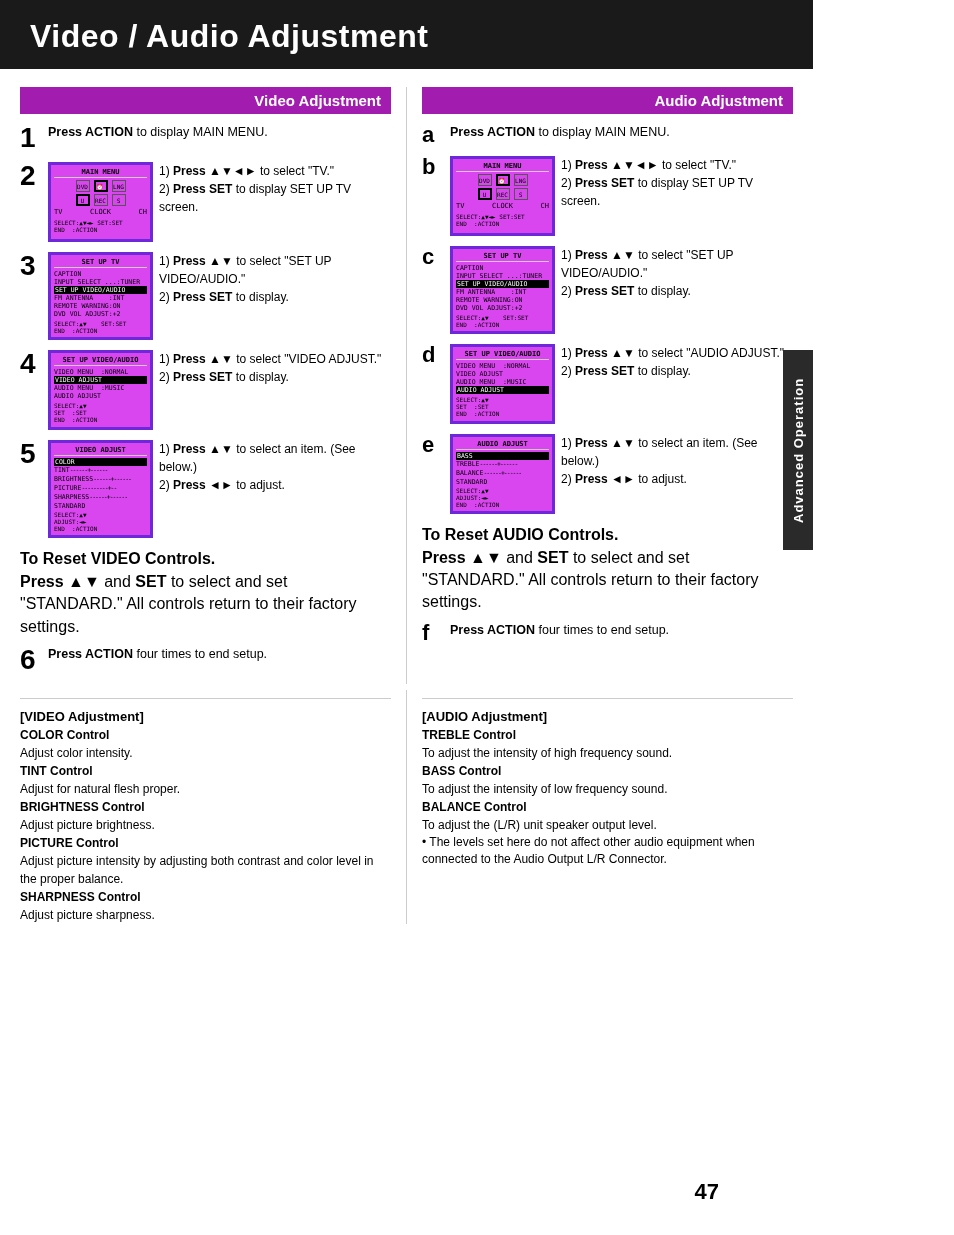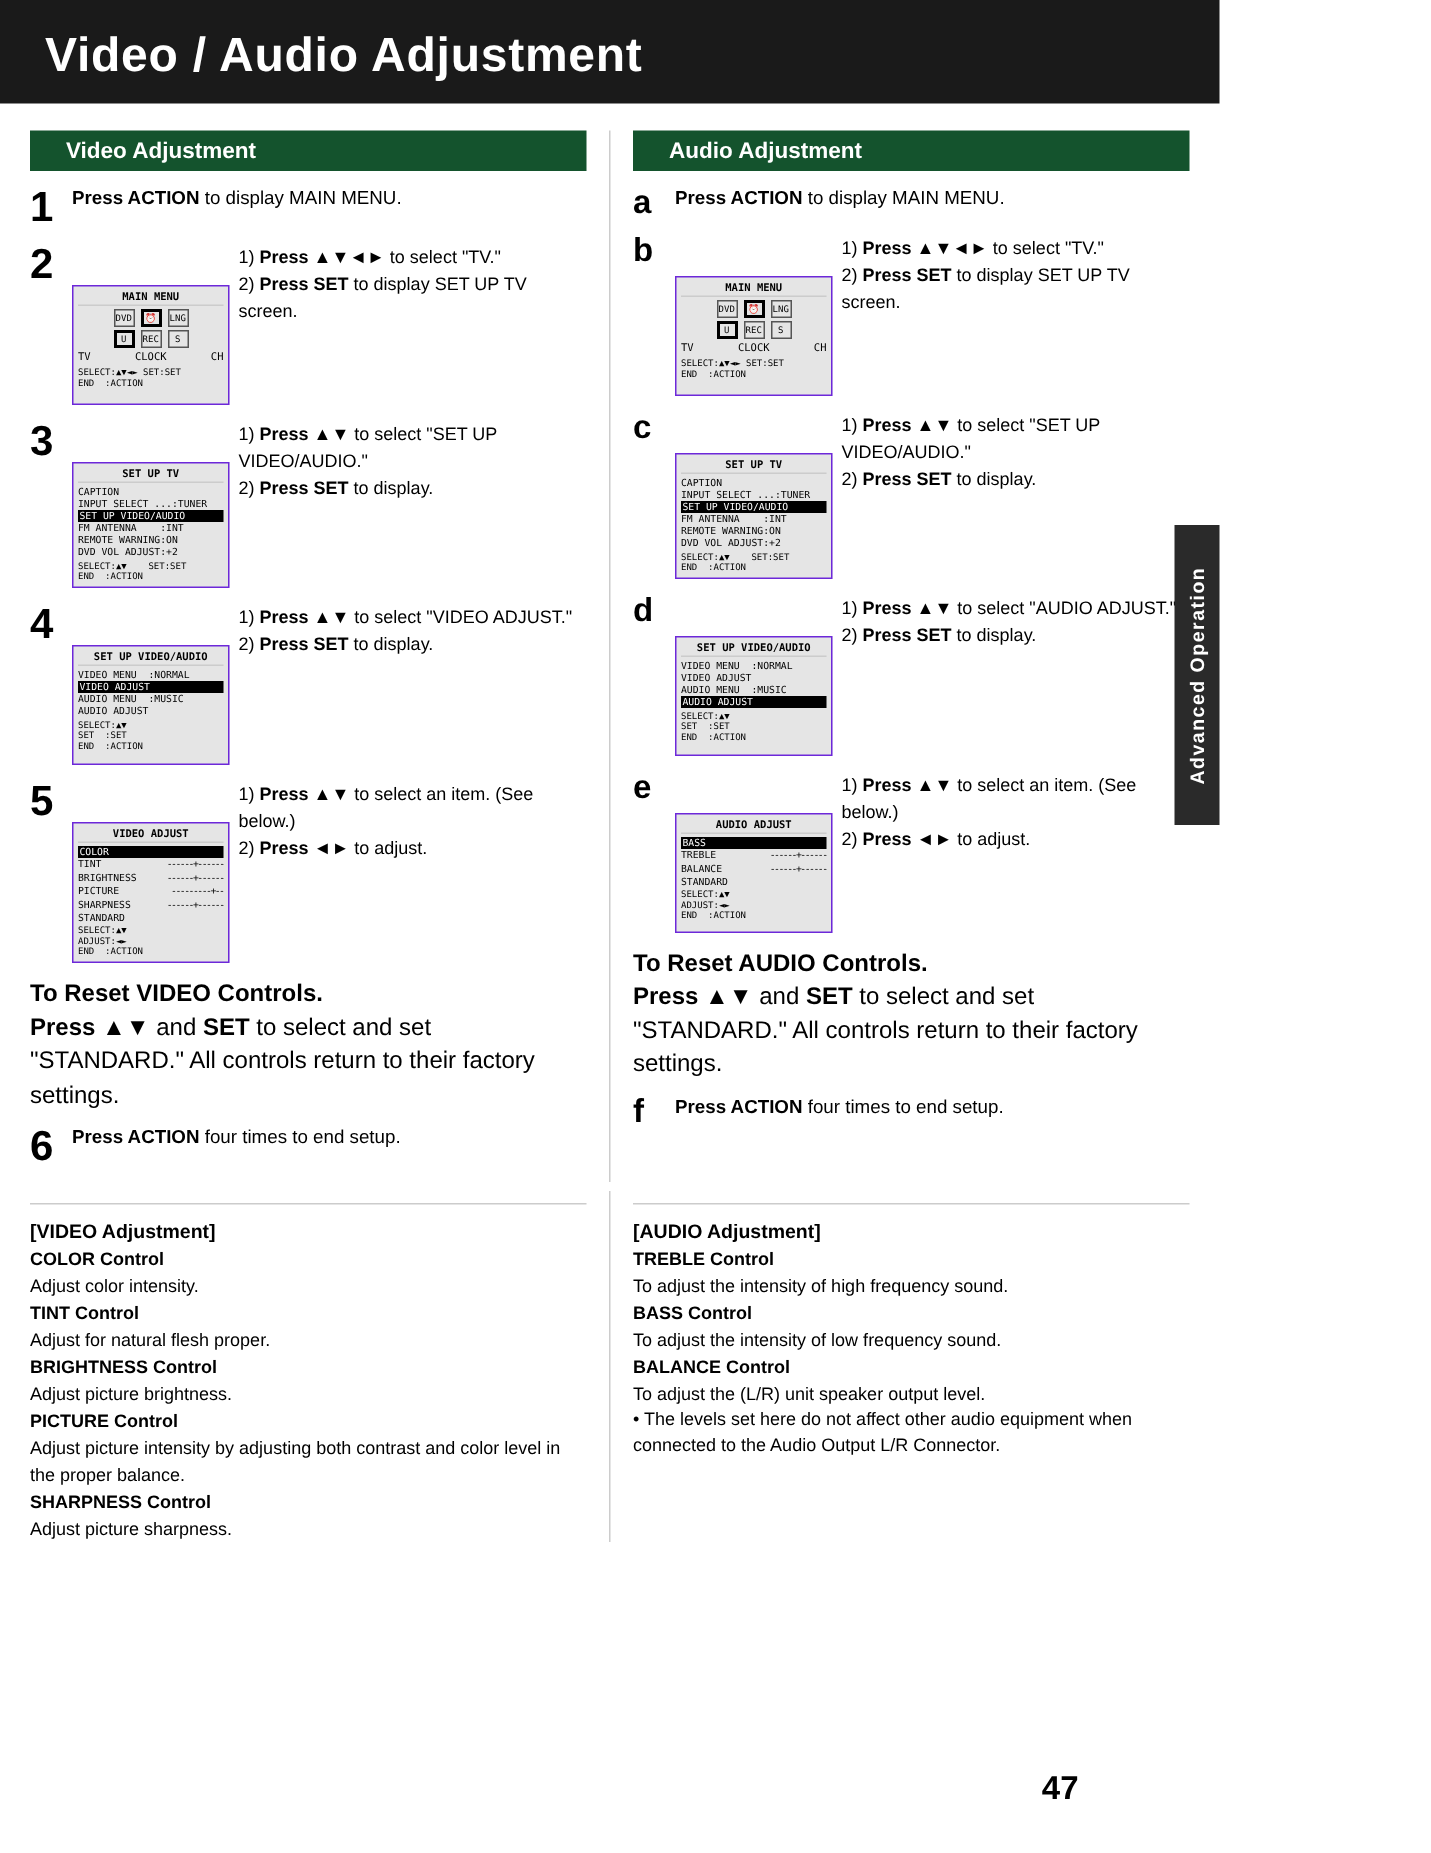--- a/index.html
+++ b/index.html
@@ -41,26 +41,27 @@
       gap: 10px;
     }
 
     
     .left-col, .right-col {
       flex: 1;
     }
 
     
     .section-header {
-      background: #14532d;
+      background: #a21caf;
       color: #fff;
       font-size: 15px;
       font-weight: bold;
-      padding: 5px 24px;
+      padding: 5px 10px;
       margin-bottom: 10px;
+      text-align: right;
     }
 
     
     .step-row {
       display: flex;
       align-items: flex-start;
       margin-bottom: 10px;
       gap: 6px;
     }
 
@@ -81,29 +82,28 @@
       font-size: 12.5px;
       line-height: 1.4;
     }
 
     .step-content b {
       font-weight: bold;
     }
 
     
     .screen-box {
-      border: 1px solid #6d28d9;
-      background: #e5e5e5;
+      border: 3px solid #6d28d9;
+      background: #d946ef;
       width: 105px;
       min-height: 80px;
       font-size: 7px;
       padding: 3px;
       flex-shrink: 0;
       font-family: monospace;
-      margin-top: 28px;
     }
 
     .screen-box .screen-title {
       text-align: center;
       font-weight: bold;
       font-size: 7px;
       border-bottom: 1px solid #ccc;
       margin-bottom: 2px;
       padding-bottom: 1px;
     }
@@ -227,21 +227,20 @@
 
     .highlight-row {
       background: #000;
       color: #fff;
       padding: 0 1px;
     }
 
     
     .bar-row {
       display: flex;
-      justify-content: space-between;
       font-size: 6.5px;
       line-height: 1.4;
     }
     .bar-graphic {
       letter-spacing: -1px;
     }
 
     .bottom-content {
       display: flex;
       padding: 0 20px;

